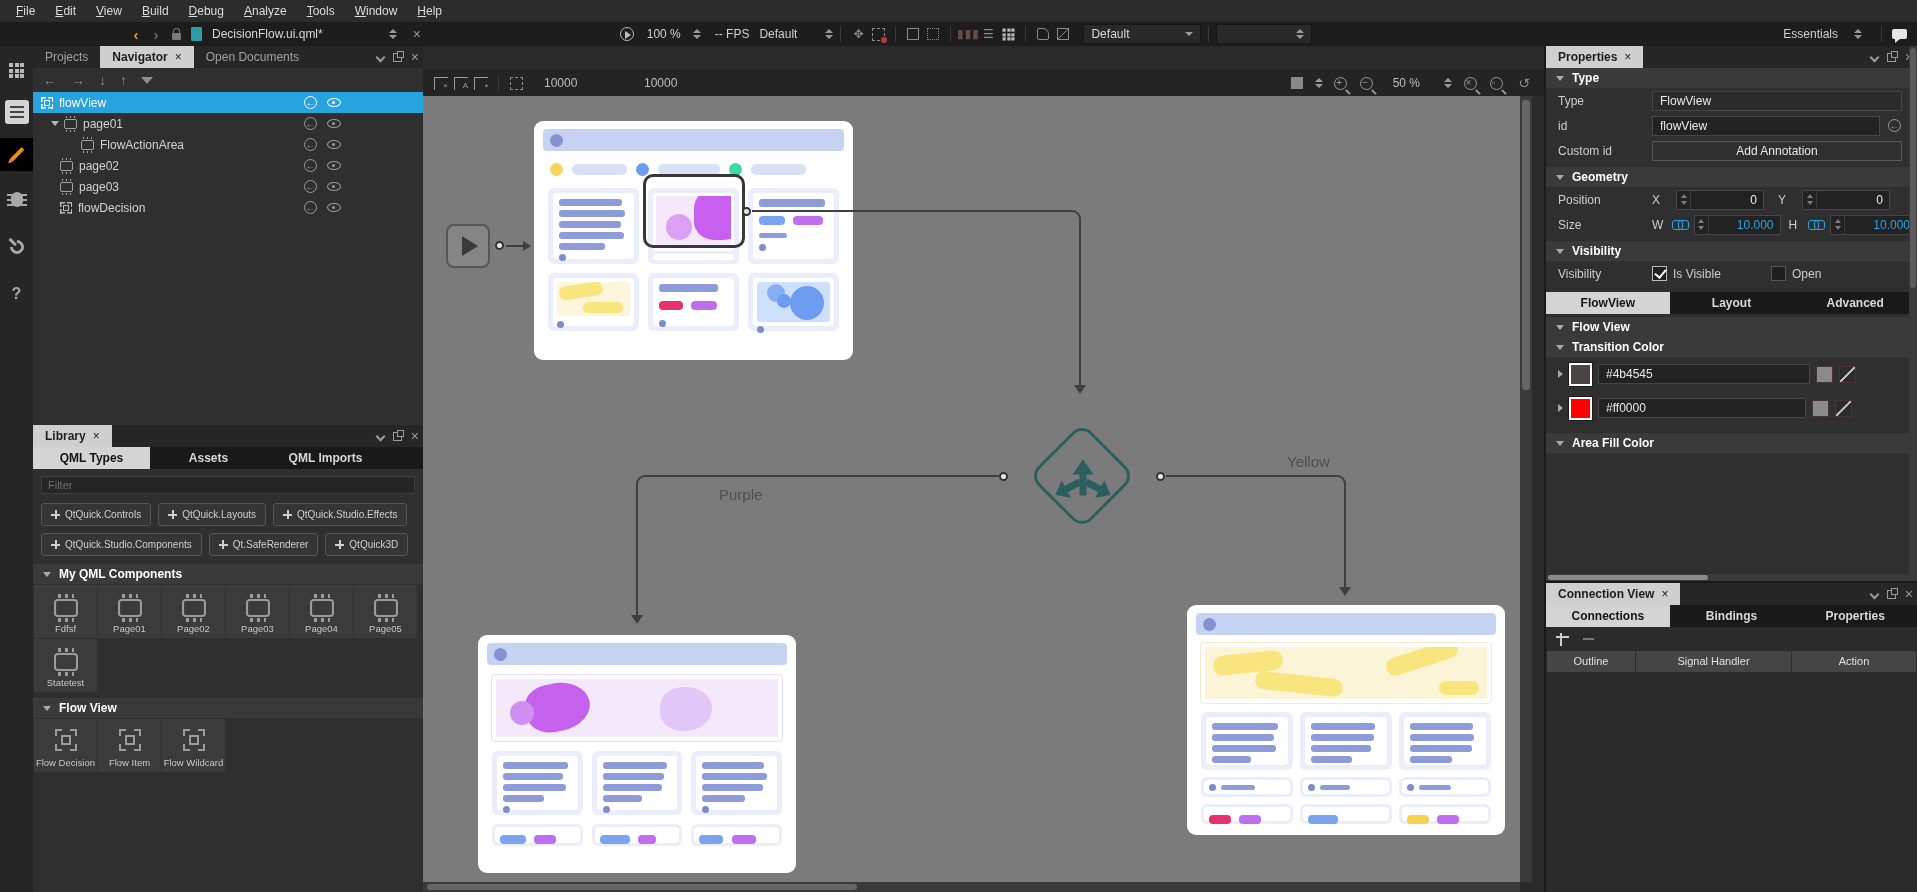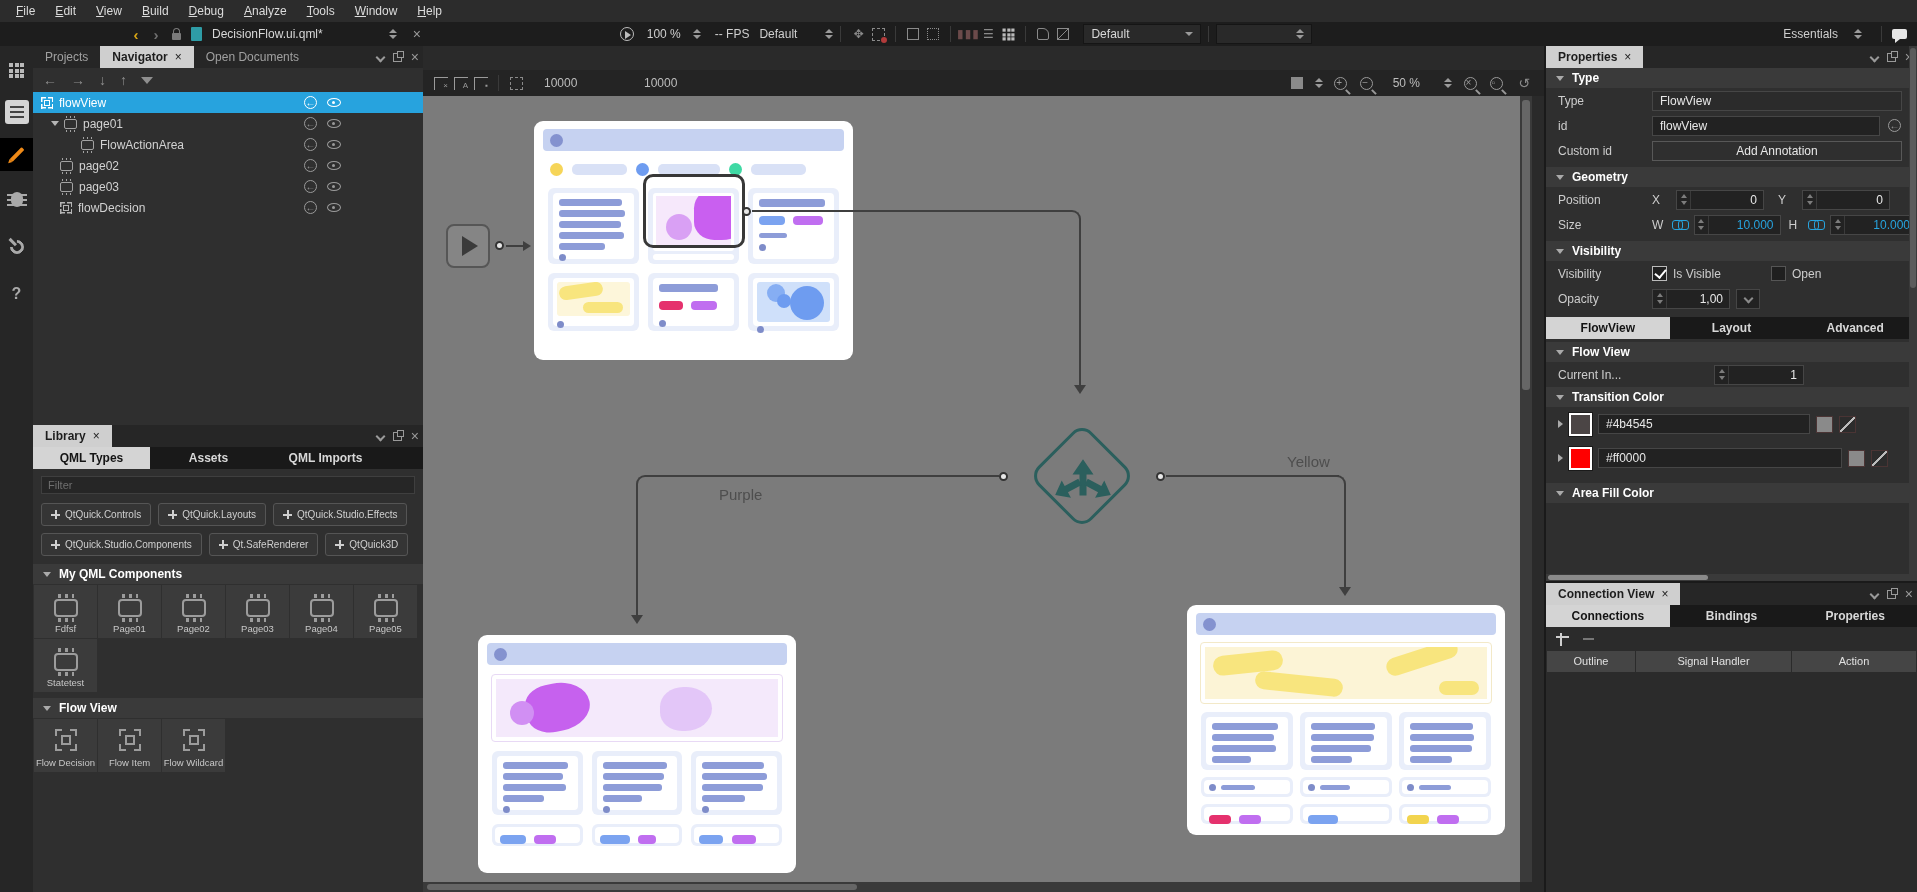--- a/index.html
+++ b/index.html
@@ -848,67 +848,44 @@
         <span class="caret-s"></span>
         <span>Visibility</span>
       </div>
     <div class="prow">
       <span class="plabel">Visibility</span>
       <span class="ck checked"></span>
       <span style="width:92px">Is Visible</span>
       <span class="ck empty"></span>
       <span>Open</span>
     </div>
-    <div class="prow">
-      <span class="plabel">Opacity</span>
-      <span class="spin" style="width:78px">
-          <span class="sb">
-            <b></b>
-            <i></i>
-          </span>
-          <span class="val">1,00</span>
-        </span>
-      <span class="fld" style="width:24px; justify-content:center">
-          <span class="chev-dn" style="border-color:#8a8a8a"></span>
-        </span>
-    </div>
     <div class="subtabs thirds" style="margin-top:6px">
       <span class="subtab on">FlowView</span>
       <span class="subtab">Layout</span>
       <span class="subtab">Advanced</span>
     </div>
     <div class="sec-head" style="margin-top:3px">
         <span class="caret-s"></span>
         <span>Flow View</span>
       </div>
-    <div class="prow">
-      <span class="plabel" style="width:150px">Current In...</span>
-      <span class="spin" style="width:90px">
-          <span class="sb">
-            <b></b>
-            <i></i>
-          </span>
-          <span class="val">1</span>
-        </span>
-    </div>
     <div class="sec-head">
         <span class="caret-s"></span>
         <span>Transition Color</span>
       </div>
     <div class="prow" style="height:34px">
       <span class="caret-r"></span>
       <span class="swatch" style="background:#4b4545"></span>
       <span class="fld" style="width:212px">#4b4545</span>
       <span class="colbtn"></span>
       <span class="colbtn diag"></span>
     </div>
     <div class="prow" style="height:34px">
       <span class="caret-r"></span>
       <span class="swatch" style="background:#ff0000"></span>
-      <span class="fld" style="width:244px">#ff0000</span>
+      <span class="fld" style="width:208px">#ff0000</span>
       <span class="colbtn"></span>
       <span class="colbtn diag"></span>
     </div>
     <div class="sec-head" style="margin-top:8px">
         <span class="caret-s"></span>
         <span>Area Fill Color</span>
       </div>
   </div>
   <div class="scroll" style="left:0; right:0; bottom:0; height:7px">
     <div class="thumb" style="top:1px; bottom:1px; left:2px; width:160px; background:#8a8a8a"></div>

